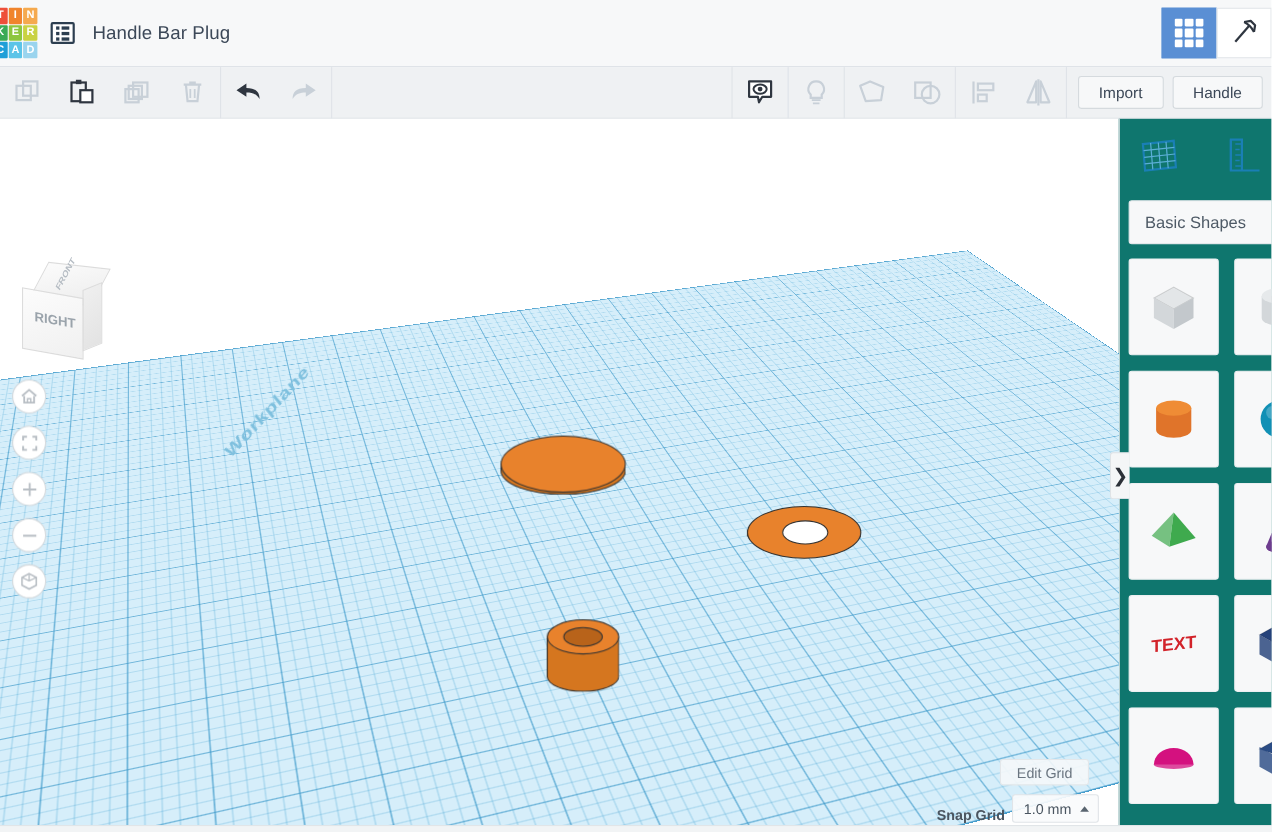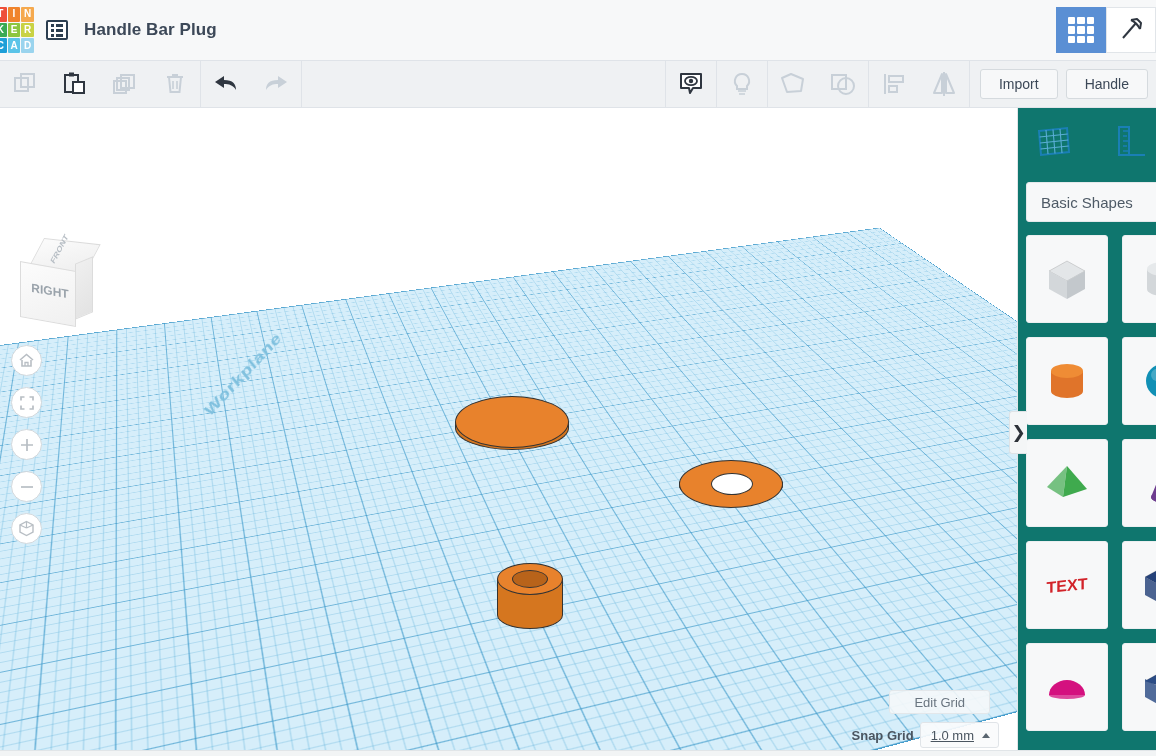--- a/index.html
+++ b/index.html
@@ -32,21 +32,21 @@
   .doc-icon-wrap { width: 34px; display:flex; align-items:center; justify-content:center; }
   .doc-icon {
     width: 22px; height: 20px; border: 2px solid #2c3e50; border-radius: 2px;
     display: flex; flex-direction: column; justify-content: center; gap: 2px; padding: 0 3px;
     background: #fff;
   }
   .doc-row { display: flex; align-items: center; gap: 2px; }
   .doc-dot { width: 3px; height: 3px; background: #2c3e50; }
   .doc-line { flex: 1; height: 3px; background: #2c3e50; }
   .proj-title {
-    font-size: 17px; font-weight: bold; color: #3c4858;
+    font-size: 17px; font-weight: normal; color: #3c4858;
     margin-left: 10px; letter-spacing: .1px;
   }
   .header-spacer { flex: 1; }
   .mode-btn {
     width: 50px; height: 46px; margin-right: 0;
     display: flex; align-items: center; justify-content: center;
     background: #fff; border: 1px solid #e1e5e9; cursor: pointer;
   }
   .mode-btn.active { background: #5a8fd4; border-color: #5a8fd4; }
   .blocks-grid {
@@ -148,33 +148,33 @@
     position: absolute; border-radius: 50%;
     background: #e8822c; border: 1.5px solid #333;
   }
   .disc-side {
     position: absolute; background: #d5761f; border: 1.5px solid #333; border-top: none;
   }
 
   
   .edit-grid-btn {
     position: absolute; right: 27px; bottom: 42px;
-    height: 24px; padding: 0 24px;
+    height: 24px; padding: 0 14px;
     background: rgba(246,248,249,.88); border: 1px solid #e3e7ea; border-radius: 3px;
     font-size: 13px; color: #6a7580; display: flex; align-items: center; cursor: pointer;
   }
   .snap-row {
     position: absolute; right: 18px; bottom: 8px;
-    display: flex; align-items: center; gap: 6px;
+    display: flex; align-items: flex-end; gap: 6px;
   }
   .snap-label { font-size: 13px; color: #4a5560; font-weight: bold; }
   .snap-select {
     height: 26px; padding: 0 8px 0 10px; min-width: 74px;
     background: rgba(250,251,252,.92); border: 1px solid #e0e4e8; border-radius: 3px;
-    font-size: 13px; color: #4a5560; display: flex; align-items: center; gap: 8px; cursor: pointer; text-decoration: underline;
+    font-size: 13px; color: #4a5560; display: flex; align-items: center; gap: 8px; cursor: pointer;
   }
   .caret-up { width: 0; height: 0; border-left: 4px solid transparent; border-right: 4px solid transparent; border-bottom: 5px solid #5a6570; }
 
   
   .rpanel {
     position: absolute; top: 108px; left: 1017px; width: 139px; height: 648px;
     background: #0f766e; border-left: 1px solid #e1e5e8;
   }
   .rp-tabs { display: flex; align-items: center; height: 68px; padding-left: 14px; gap: 34px; }
   .rp-tab { cursor: pointer; width: 42px; height: 44px; display:flex; align-items:center; justify-content:center; }

